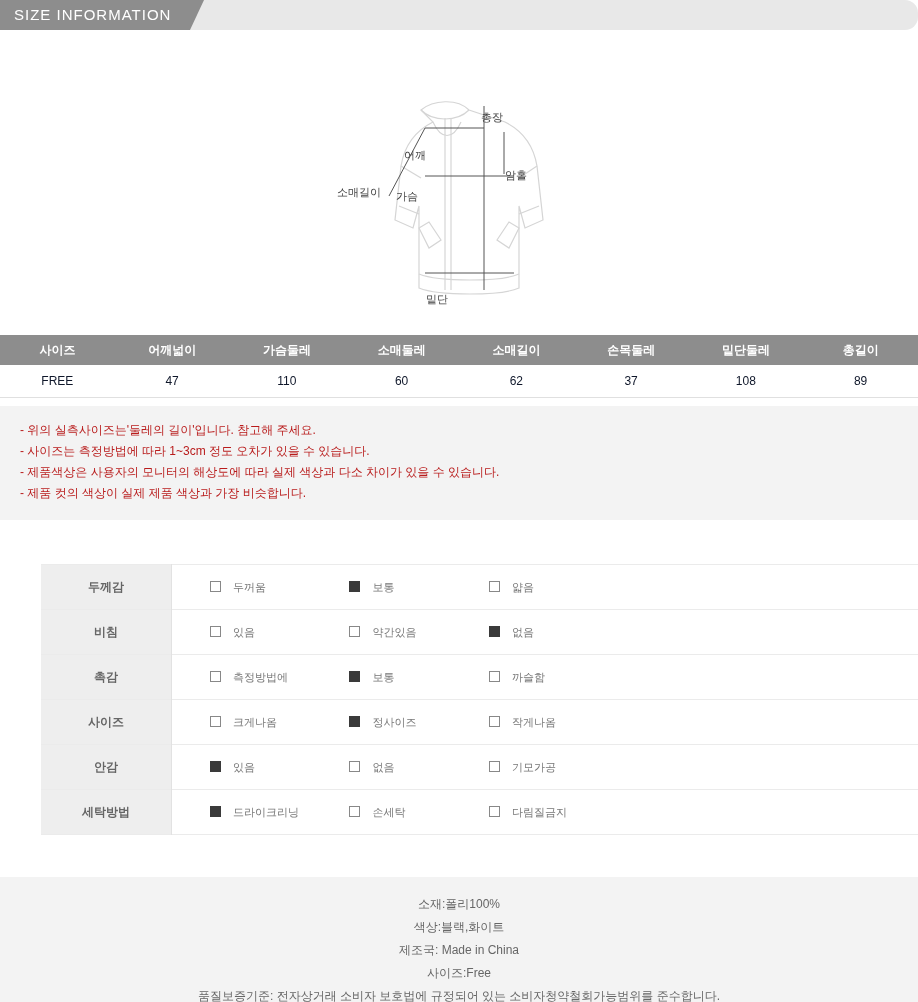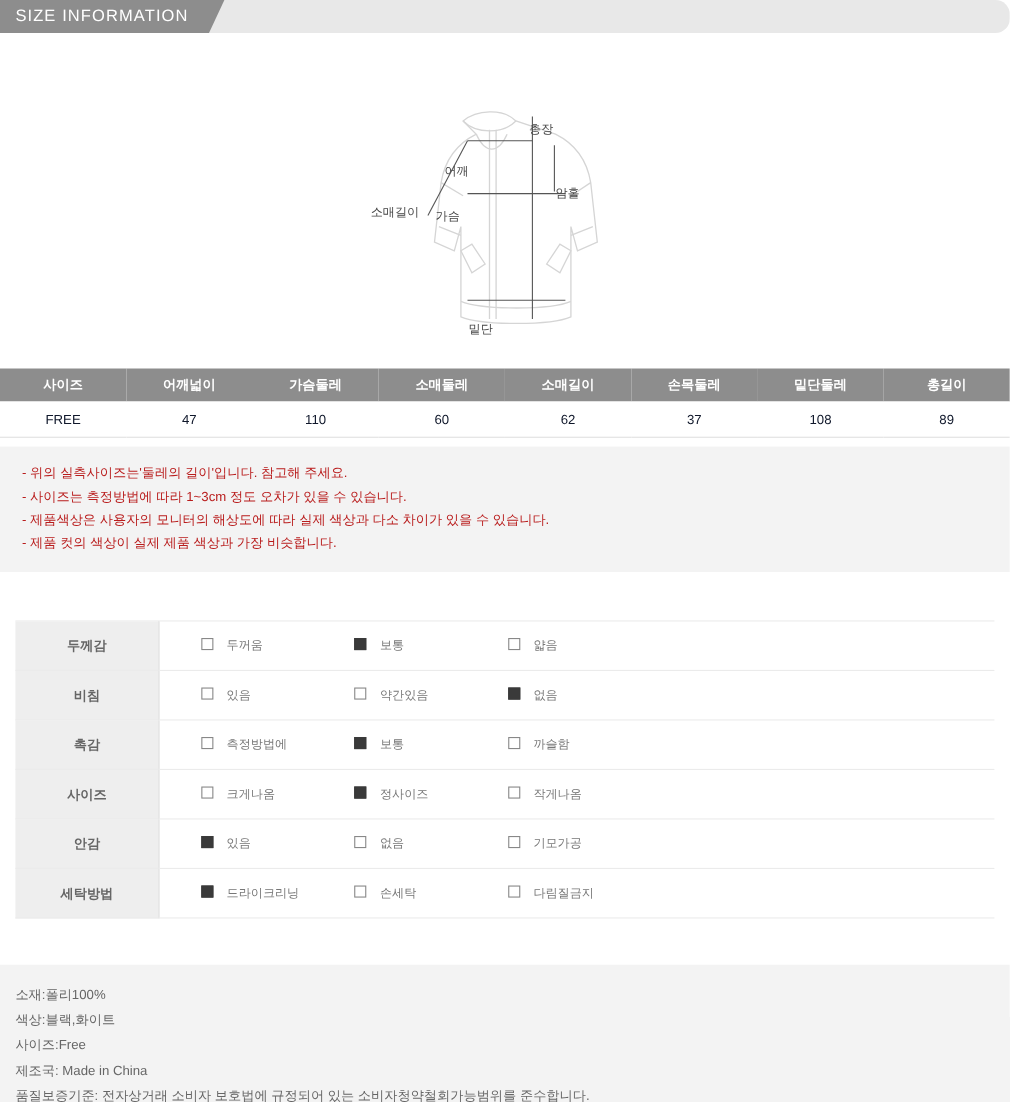--- a/index.html
+++ b/index.html
@@ -98,20 +98,21 @@
   .notes div {
     font-size: 12px;
     color: #b91c1c;
     line-height: 21px;
   }
 
   
   .attr-wrap {
     margin-top: 28px;
     padding: 16px 14px;
+    margin-left: 27px;
   }
   table.attr-table {
     width: 890px;
     border-collapse: collapse;
     table-layout: fixed;
   }
   table.attr-table tr {
     border-bottom: 1px solid #ebebeb;
   }
   table.attr-table tr:first-child {
@@ -154,20 +155,21 @@
   
   .footer-info {
     margin-top: 26px;
     background: #f3f3f3;
     padding: 16px 14px 20px 14px;
   }
   .footer-info div {
     font-size: 12px;
     color: #666;
     line-height: 23px;
+    text-align: center;
   }
 </style>
 </head>
 <body>
 
 <div class="header-band">
   <div class="header-tab"></div>
   <div class="header-title">SIZE INFORMATION</div>
 </div>
 
@@ -300,17 +302,17 @@
           <span class="opt"><span class="box"></span><span>다림질금지</span></span>
         </td>
       </tr>
     </tbody>
   </table>
 </div>
 
 <div class="footer-info">
   <div>소재:폴리100%</div>
   <div>색상:블랙,화이트</div>
+  <div>제조국: Made in China</div>
   <div>사이즈:Free</div>
-  <div>제조국: Made in China</div>
   <div>품질보증기준: 전자상거래 소비자 보호법에 규정되어 있는 소비자청약철회가능범위를 준수합니다.</div>
 
 </div>
 
 </body></html>

